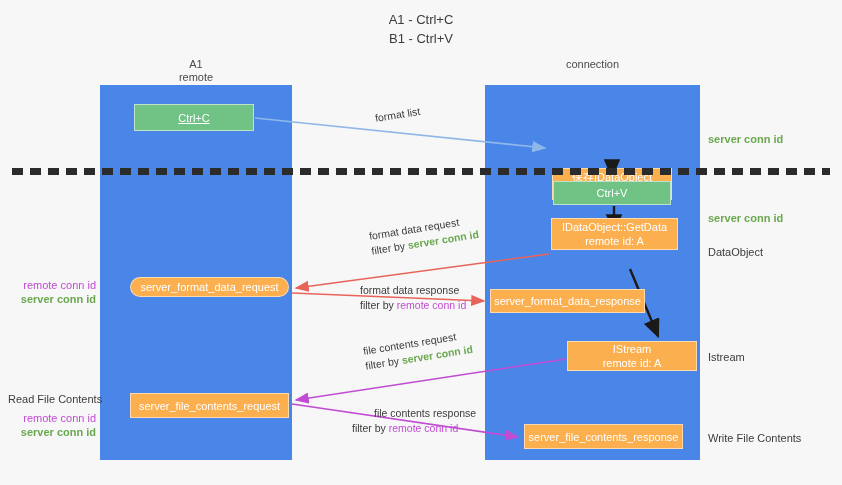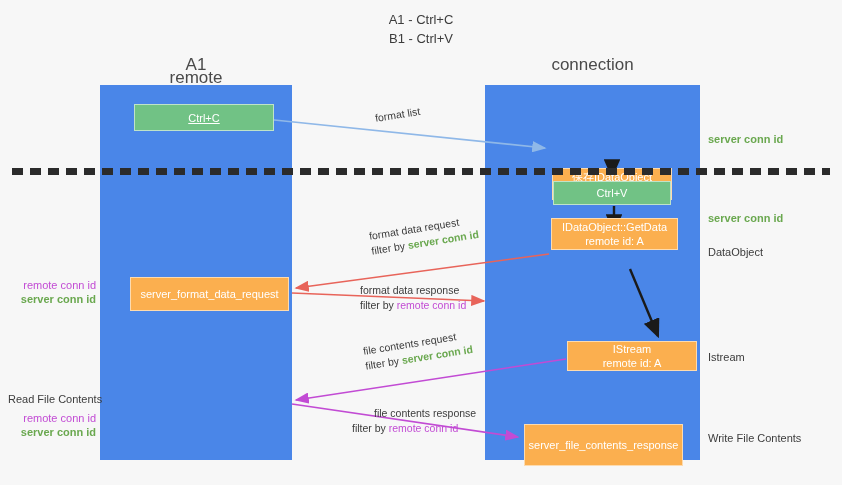--- a/index.html
+++ b/index.html
@@ -23,21 +23,21 @@
     font-size: 13px;
     line-height: 19px;
     color: #3c3c3c;
   }
   .title div { white-space: pre; }
 
   
   .col-header {
     position: absolute;
     text-align: center;
-    font-size: 17px;
+    font-size: 11px;
     line-height: 13px;
     color: #4a4a4a;
   }
   .col-header .c1 { }
   .col-header .c2 { }
   #hdr-a1 { left: 100px; width: 192px; top: 58px; }
   #hdr-b1 { left: 485px; width: 215px; top: 58px; }
 
   
   .lane {
@@ -70,30 +70,30 @@
     font-size: 11px;
     line-height: 14px;
     text-align: center;
     border: 1px solid rgba(255,255,255,0.55);
     white-space: nowrap;
   }
   .box.green { background: #71c285; }
   .box.orange { background: #fbaf4f; }
   .box .l2 { font-size: 11px; }
 
-  #box-ctrlc   { left: 134px; top: 104px; width: 140px; height: 27px; text-decoration: underline; }
+  #box-ctrlc   { left: 134px; top: 104px; width: 120px; height: 27px; text-decoration: underline; }
   #box-idataobj{ left: 552px; top: 128px; width: 120px; height: 32px; margin-top: 40px; }
   #box-ctrlv   { left: 553px; top: 181px; width: 118px; height: 24px; text-align: center; }
   #box-getdata { left: 551px; top: 218px; width: 127px; height: 32px; }
   #box-istream { left: 567px; top: 341px; width: 130px; height: 30px; }
 
-  #box-fmt-req  { left: 130px; top: 277px; width: 159px; height: 34px; }
+  #box-fmt-req  { left: 130px; top: 277px; width: 159px; height: 20px; border-radius: 10px; }
   #box-fmt-resp { left: 490px; top: 289px; width: 155px; height: 24px; }
   #box-file-req { left: 130px; top: 393px; width: 159px; height: 25px; }
-  #box-file-resp{ left: 524px; top: 424px; width: 159px; height: 42px; }
+  #box-file-resp{ left: 524px; top: 424px; width: 159px; height: 25px; }
 
   
   .note {
     position: absolute;
     font-size: 11px;
     line-height: 14px;
     white-space: nowrap;
   }
   .note.plain { color: #3c3c3c; }
   .green-txt  { color: #6aa84f; font-weight: bold; }
@@ -207,21 +207,27 @@
 
   <div class="box orange" id="box-istream">
     <span>IStream</span>
     <span class="l2">remote id: A</span>
   </div>
 
   <div class="box orange" id="box-fmt-req">
     <span>server_format_data_request</span>
   </div>
 
-
+  <div class="box orange" id="box-fmt-resp">
+    <span>server_format_data_response</span>
+  </div>
+
+  <div class="box orange" id="box-file-req">
+    <span>server_file_contents_request</span>
+  </div>
 
   <div class="box orange" id="box-file-resp">
     <span>server_file_contents_response</span>
   </div>
 
   <div class="divider"></div>
 
   <div class="flow-label rot-up" id="lbl-format-list">
     <div>format list</div>
   </div>

